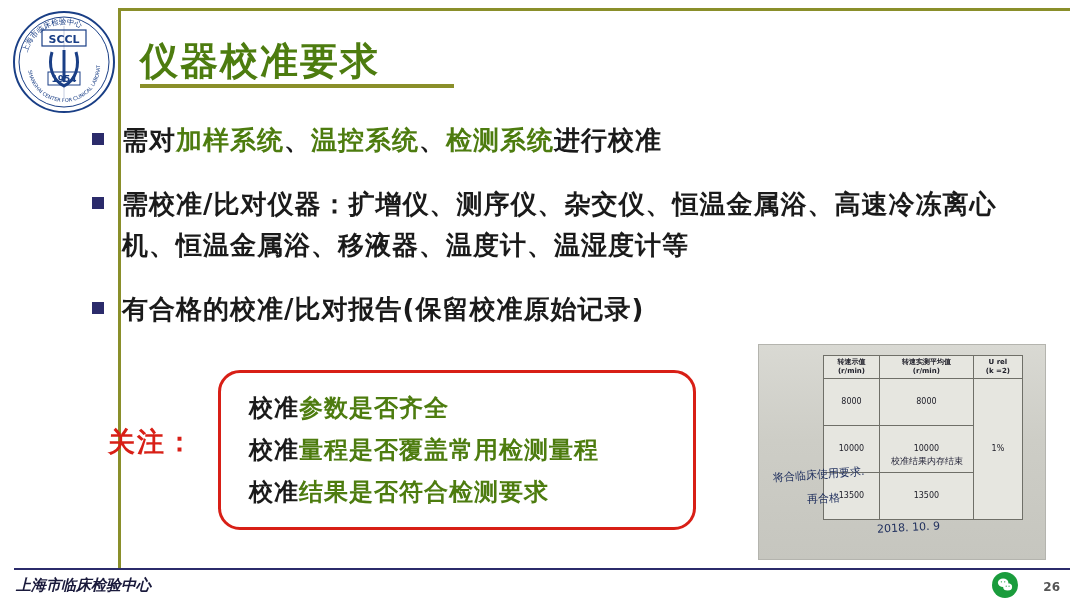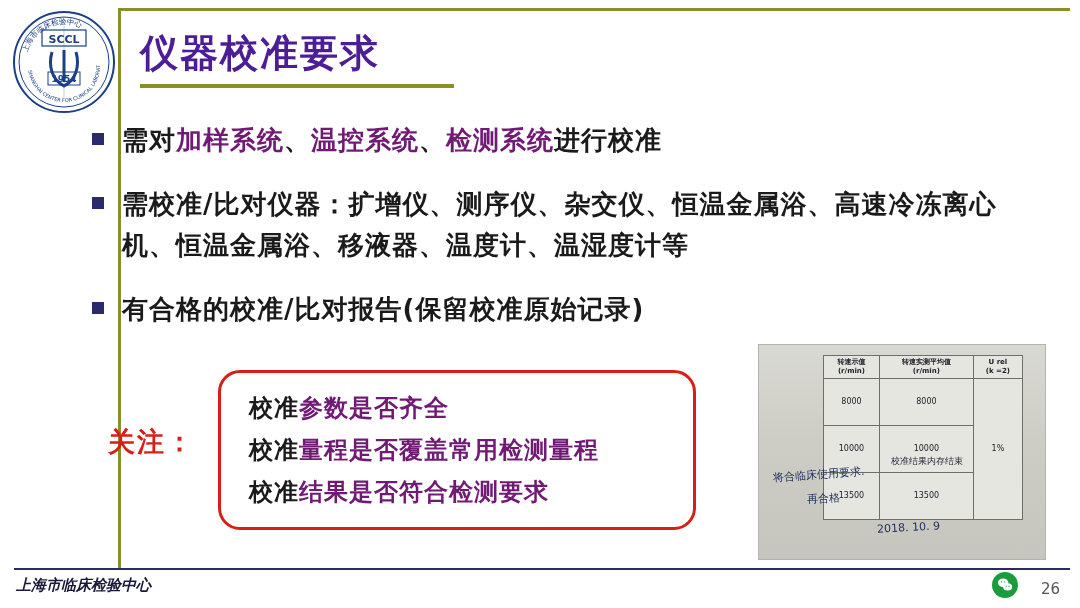--- a/index.html
+++ b/index.html
@@ -48,25 +48,25 @@
     top: 10px;
     width: 104px;
     height: 104px;
   }
   .logo svg { display: block; }
 
   
   .title {
     position: absolute;
     left: 140px;
-    top: 28px;
+    top: 36px;
     font-family: "DejaVu Sans", sans-serif;
     font-size: 38px;
     font-weight: bold;
-    color: #4c1d95;
+    color: #4d7c0f;
     letter-spacing: 2px;
   }
   .title-underline {
     position: absolute;
     left: 140px;
     top: 84px;
     width: 314px;
     height: 4px;
     background: #8a8f2a;
   }
@@ -92,21 +92,21 @@
     flex: 0 0 auto;
   }
   .bullet-text {
     font-family: "DejaVu Sans", sans-serif;
     font-size: 26px;
     line-height: 1.55;
     color: #1a1a1a;
     font-weight: bold;
     letter-spacing: 1px;
   }
-  .red { color: #701a75; }
+  .red { color: #4d7c0f; }
 
   
   .focus-label {
     position: absolute;
     left: 108px;
     top: 424px;
     font-family: "DejaVu Sans", sans-serif;
     font-size: 27px;
     font-weight: bold;
     color: #d81f16;
@@ -217,22 +217,23 @@
     font-family: "DejaVu Sans", sans-serif;
     font-size: 20px;
     font-weight: bold;
     color: #1a1a1a;
   }
   .page-num {
     position: absolute;
     right: 20px;
     top: 580px;
     font-family: "DejaVu Sans", sans-serif;
-    font-size: 15px;
+    font-size: 12px;
     color: #555;
+    font-weight: bold;
   }
 </style>
 </head>
 <body>
 
 <div class="left-rule"></div>
 <div class="top-rule"></div>
 
 <div class="logo">
   <svg viewBox="0 0 104 104" width="104" height="104" aria-hidden="true">

